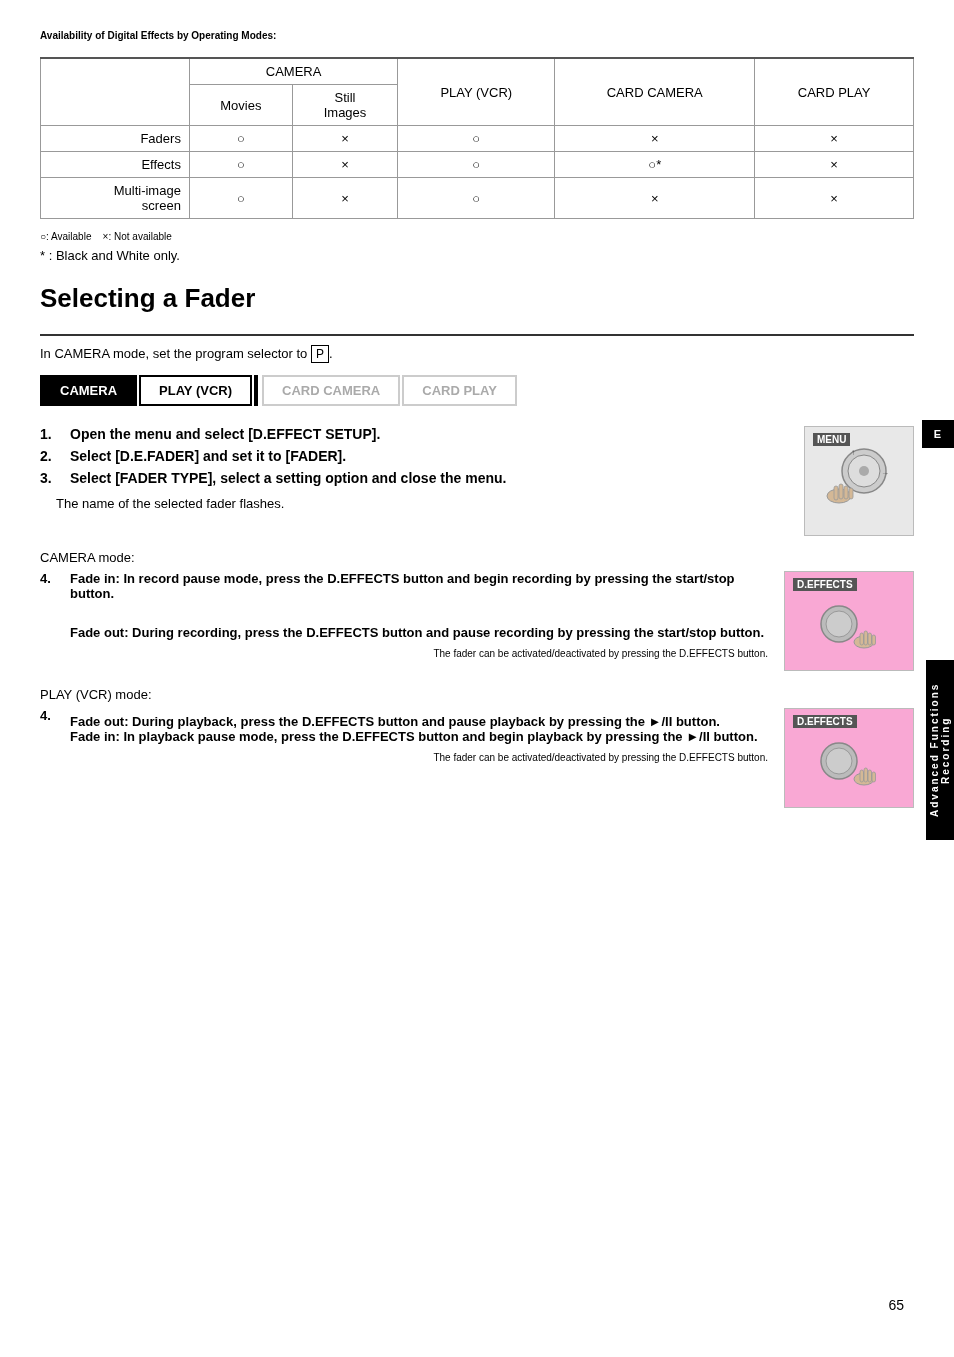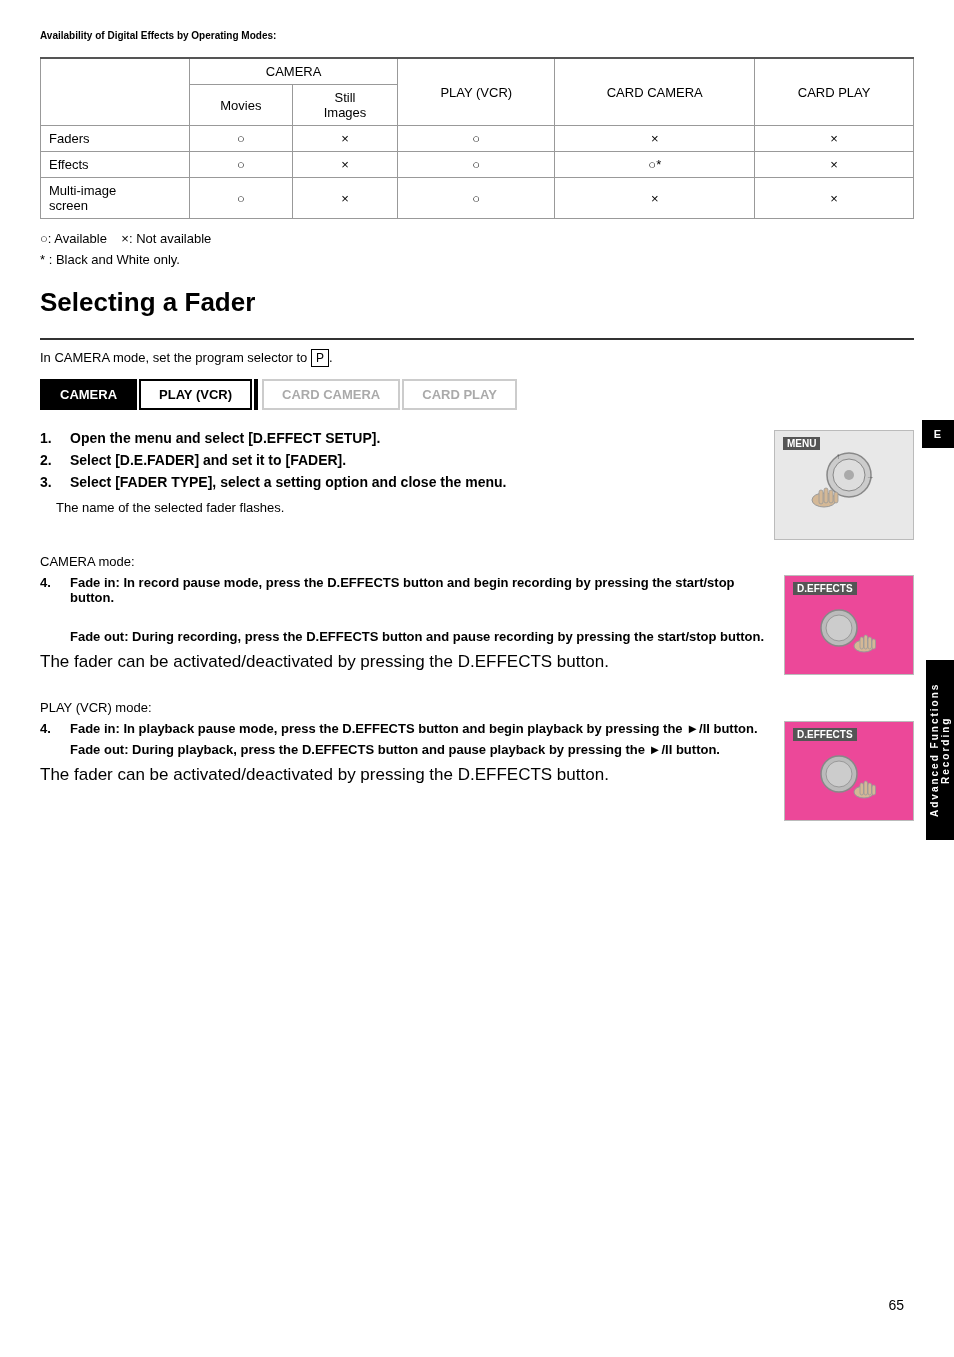--- a/index.html
+++ b/index.html
@@ -31,29 +31,29 @@
     .availability-table th, .availability-table td {
       border: 1px solid #999;
       text-align: center;
       padding: 5px 8px;
     }
     .availability-table th {
       background: #fff;
       font-weight: normal;
     }
     .availability-table td.label-cell {
-      text-align: left;
+      text-align: right;
     }
     .camera-header {
       border-bottom: none !important;
     }
 
     
     .legend {
-      font-size: 13px;
+      font-size: 10px;
       margin-bottom: 6px;
     }
     .footnote {
       font-size: 13px;
       margin-bottom: 20px;
     }
 
     
     .selecting-fader-heading {
       font-size: 26px;
@@ -117,22 +117,23 @@
       margin-bottom: 8px;
       margin-top: 4px;
       margin-left: 16px;
     }
     .mode-label {
       font-size: 13px;
       margin-bottom: 6px;
       margin-top: 10px;
     }
     .fader-note {
-      font-size: 17px;
+      font-size: 10px;
       margin-bottom: 14px;
+      text-align: right;
     }
 
     
     .side-tab {
       position: absolute;
       right: 0;
       top: 420px;
       width: 32px;
       background: #000;
       color: #fff;
@@ -198,30 +199,30 @@
       left: 8px;
       background: #555;
       color: #fff;
       padding: 1px 4px;
     }
 
     .image-box-deffects {
       width: 130px;
       height: 100px;
       border: 1px solid #bbb;
-      background: #ec4899;
+      background: #f9a8d4;
       position: relative;
       flex-shrink: 0;
       display: flex;
       align-items: center;
       justify-content: center;
     }
 
     .image-box-menu {
-      width: 140px;
+      width: 110px;
       height: 110px;
       border: 1px solid #bbb;
       background: #e8e8e8;
       position: relative;
       flex-shrink: 0;
       display: flex;
       align-items: center;
       justify-content: center;
     }
   </style>
@@ -374,25 +375,25 @@
   </div>
 </div>
 
 <div class="mode-label">PLAY (VCR) mode:</div>
 
 <div class="content-with-image">
   <div class="content-text">
     <div style="display:flex; gap:8px; margin-bottom:8px;">
       <span style="font-weight:bold; min-width:22px;">4.</span>
       <div>
+        <p class="step4-bold" style="margin-top:6px;">
+          <strong>Fade out: During playback, press the D.EFFECTS button and pause playback by pressing the ►/II button.</strong>
+        </p>
         <p class="step4-bold">
           <strong>Fade in: In playback pause mode, press the D.EFFECTS button and begin playback by pressing the ►/II button.</strong>
-        </p>
-        <p class="step4-bold" style="margin-top:6px;">
-          <strong>Fade out: During playback, press the D.EFFECTS button and pause playback by pressing the ►/II button.</strong>
         </p>
       </div>
     </div>
     <div class="fader-note">The fader can be activated/deactivated by pressing the D.EFFECTS button.</div>
   </div>
 
   <div class="image-box-deffects">
     <div class="deffects-label">D.EFFECTS</div>
     <svg width="100" height="75" viewBox="0 0 100 75">
       <circle cx="40" cy="40" r="18" fill="#bbb" stroke="#888" stroke-width="1.5"></circle>

